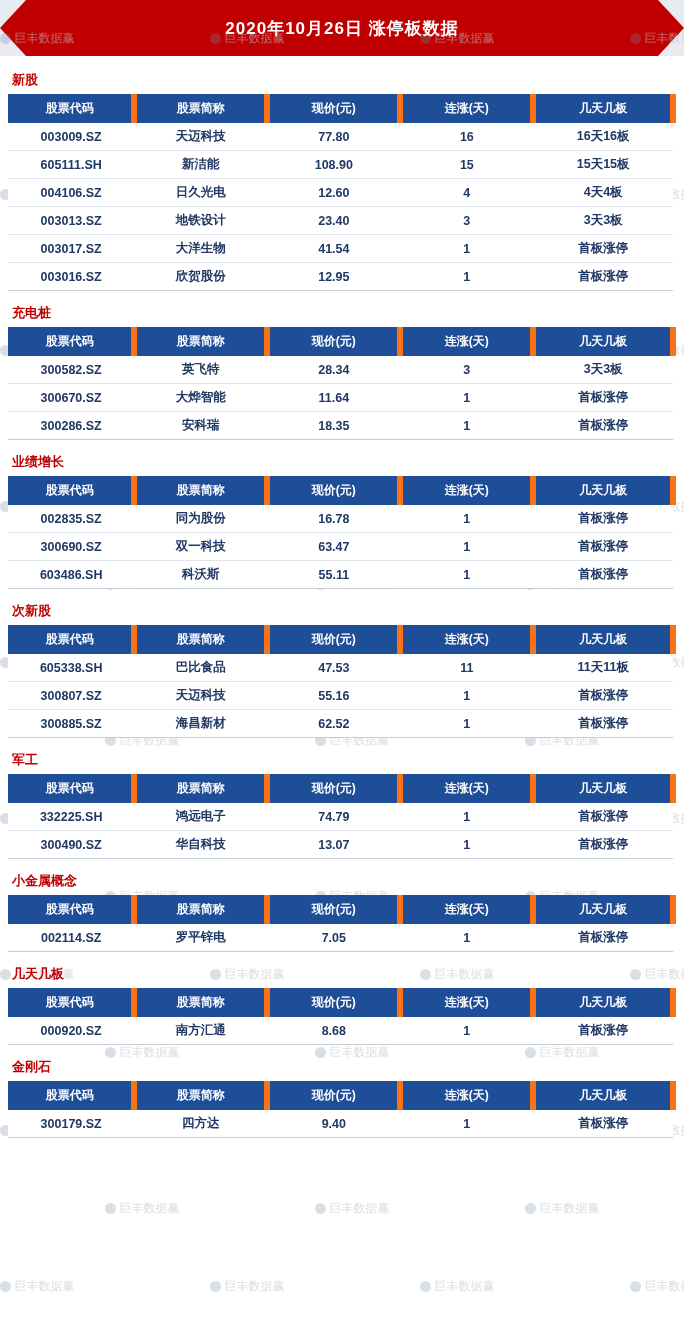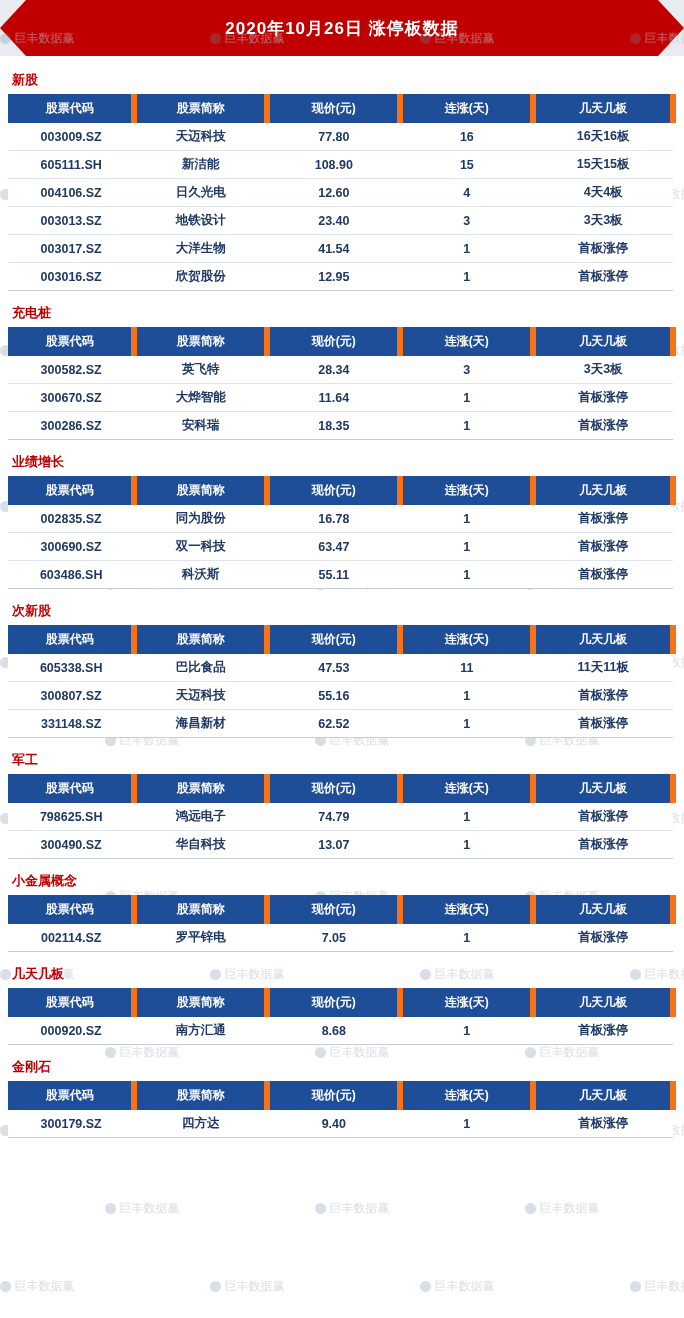--- a/index.html
+++ b/index.html
@@ -542,21 +542,21 @@
               <td class="col-boards">11天11板</td>
             </tr>
             <tr>
               <td class="col-code">300807.SZ</td>
               <td class="col-name">天迈科技</td>
               <td class="col-price">55.16</td>
               <td class="col-up">1</td>
               <td class="col-boards">首板涨停</td>
             </tr>
             <tr>
-              <td class="col-code">331148.SZ</td>
+              <td class="col-code">300885.SZ</td>
               <td class="col-name">海昌新材</td>
               <td class="col-price">62.52</td>
               <td class="col-up">1</td>
               <td class="col-boards">首板涨停</td>
             </tr>
           </tbody>
         </table>
       </div>
       <div class="group">
         <div class="group-title">军工</div>
@@ -565,21 +565,21 @@
             <tr>
               <th class="col-code">股票代码</th>
               <th class="col-name">股票简称</th>
               <th class="col-price">现价(元)</th>
               <th class="col-up">连涨(天)</th>
               <th class="col-boards">几天几板</th>
             </tr>
           </thead>
           <tbody>
             <tr>
-              <td class="col-code">798625.SH</td>
+              <td class="col-code">332225.SH</td>
               <td class="col-name">鸿远电子</td>
               <td class="col-price">74.79</td>
               <td class="col-up">1</td>
               <td class="col-boards">首板涨停</td>
             </tr>
             <tr>
               <td class="col-code">300490.SZ</td>
               <td class="col-name">华自科技</td>
               <td class="col-price">13.07</td>
               <td class="col-up">1</td>

